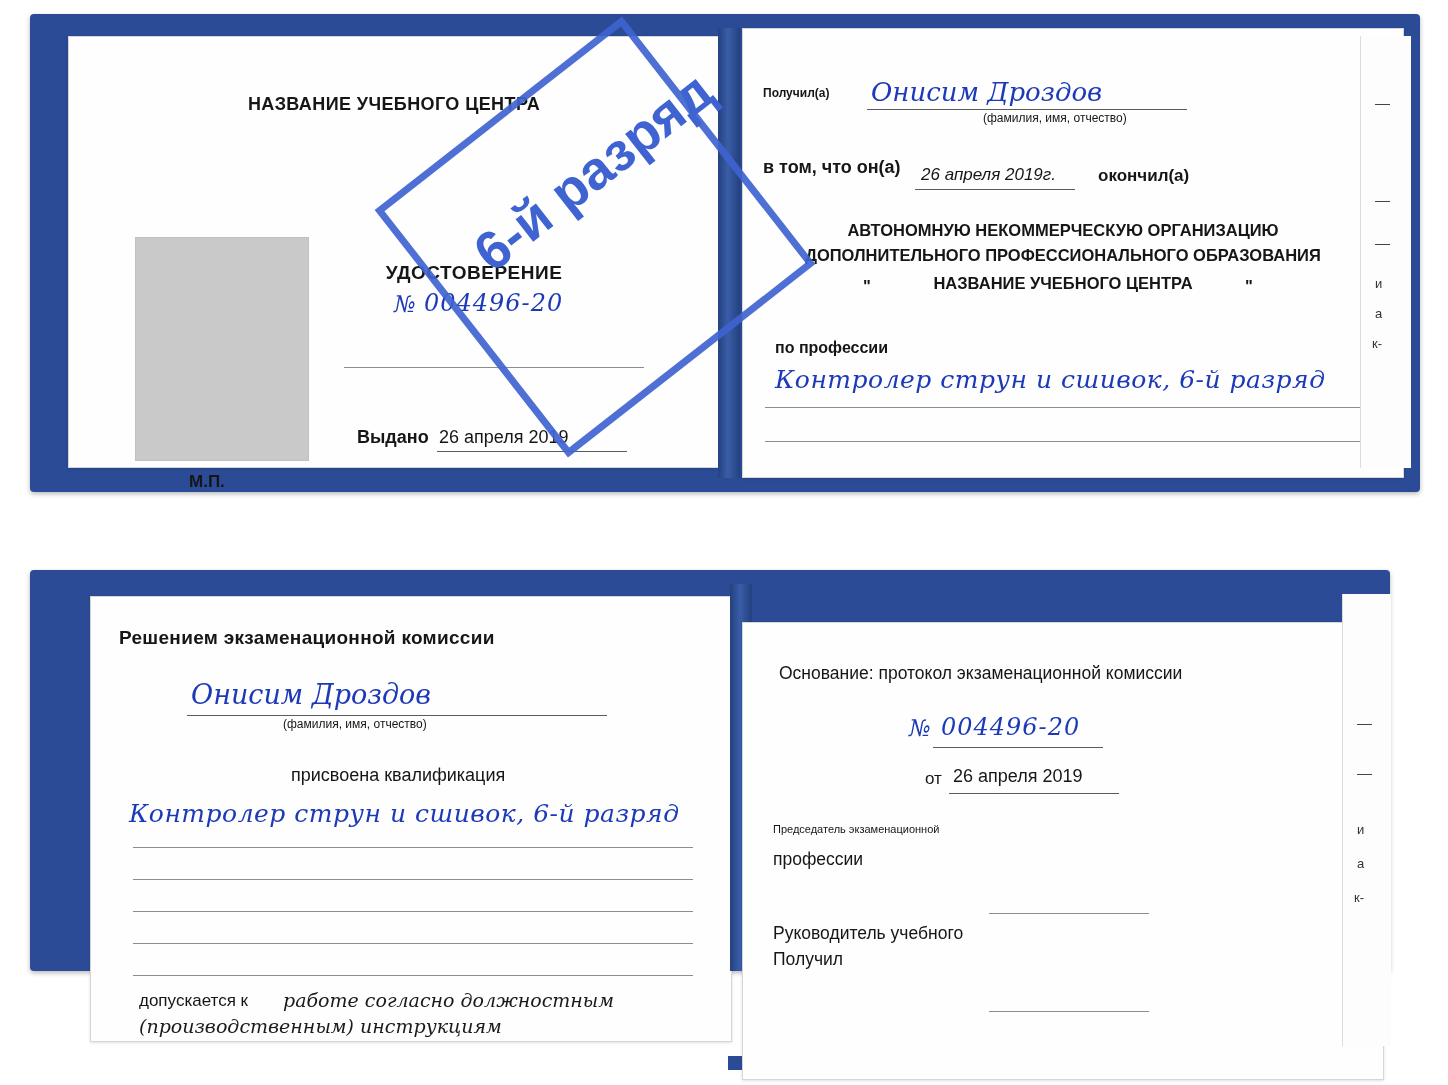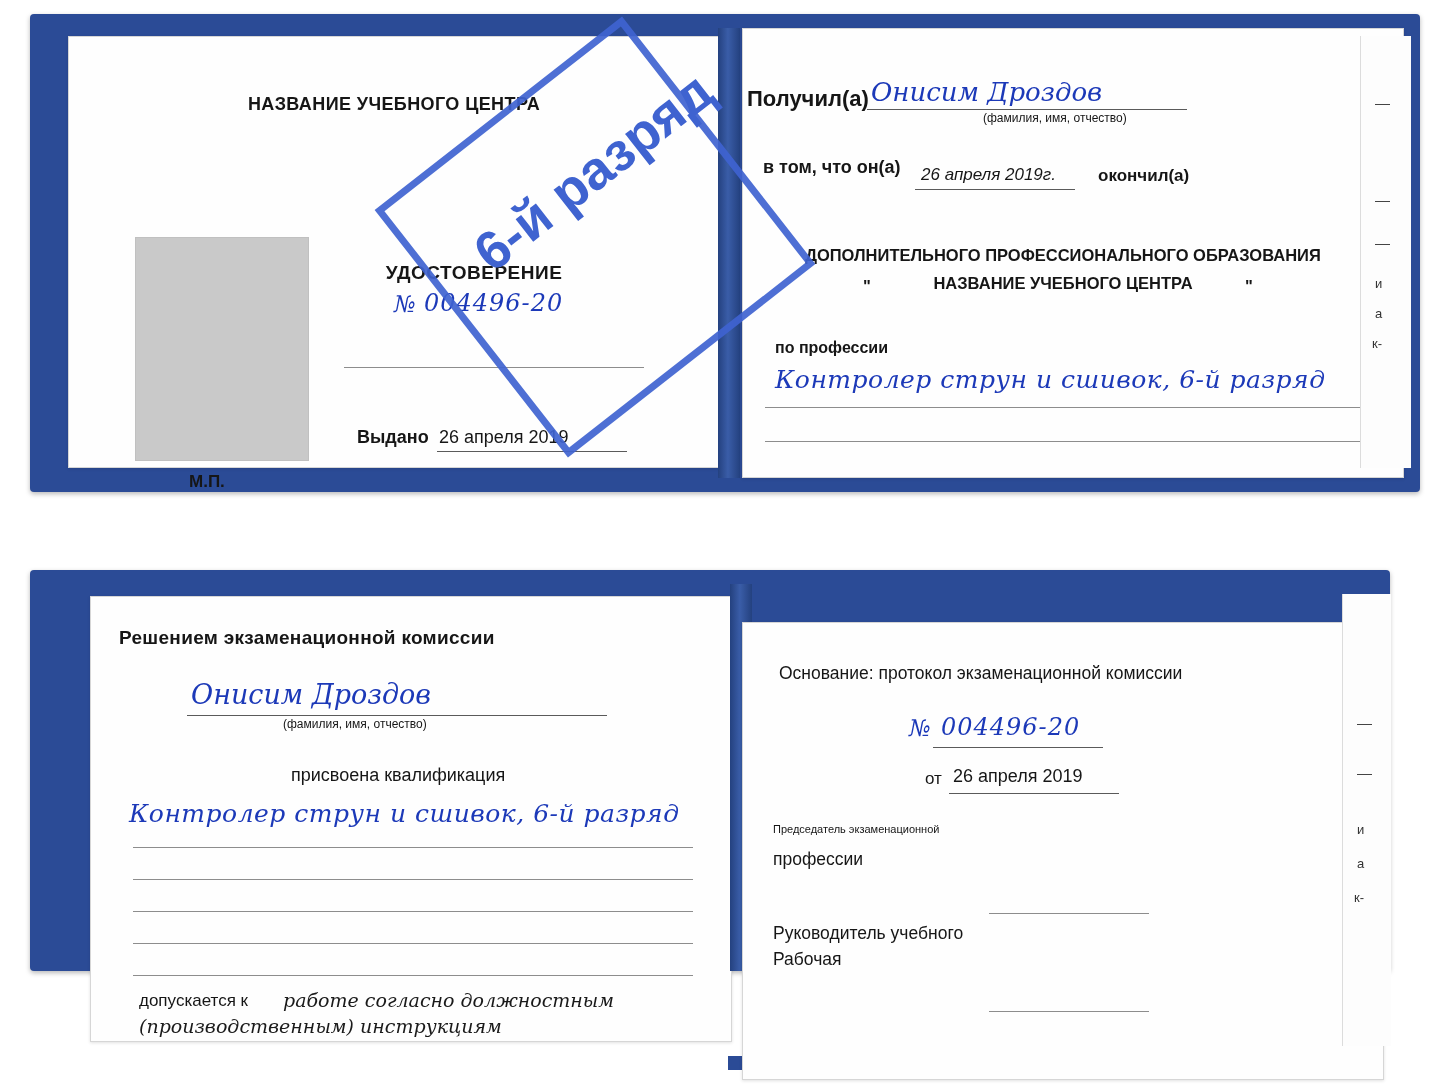--- a/index.html
+++ b/index.html
@@ -180,30 +180,31 @@
       <div class="rule dark" style="left:368px; top:414px; width:190px;"></div>
 
       <div class="txt b" style="left:120px; top:435px; font-size:17px;">М.П.</div>
     </div>
 
     <div class="spine"></div>
     <div class="hinge-notch" style="left:686px; top:0px;"></div>
     <div class="hinge-notch" style="left:686px; top:464px;"></div>
 
     <div class="page-white right">
-      <div class="txt b" style="left:4px; top:57px; font-size:22px;">Получил(а)</div>
+      <div class="txt b" style="left:20px; top:57px; font-size:12px;">Получил(а)</div>
       <div class="hand" style="left:128px; top:48px; font-size:26px;">Онисим Дроздов</div>
       <div class="rule dark" style="left:124px; top:80px; width:320px;"></div>
       <div class="txt" style="left:240px; top:82px; font-size:12px;">(фамилия, имя, отчество)</div>
 
       <div class="txt b" style="left:20px; top:128px; font-size:18px;">в том, что он(а)</div>
       <div class="txt" style="left:178px; top:136px; font-size:17px; font-style:italic;">26 апреля 2019г.</div>
       <div class="rule dark" style="left:172px; top:160px; width:160px;"></div>
       <div class="txt b" style="left:355px; top:137px; font-size:17px;">окончил(а)</div>
 
+      <div class="txt b center" style="left:10px; top:192px; width:620px; font-size:16.5px;">АВТОНОМНУЮ НЕКОММЕРЧЕСКУЮ ОРГАНИЗАЦИЮ</div>
       <div class="txt b center" style="left:10px; top:217px; width:620px; font-size:16.5px;">ДОПОЛНИТЕЛЬНОГО ПРОФЕССИОНАЛЬНОГО ОБРАЗОВАНИЯ</div>
       <div class="txt b" style="left:120px; top:248px; font-size:16.5px;">"</div>
       <div class="txt b center" style="left:10px; top:245px; width:620px; font-size:16.5px;">НАЗВАНИЕ УЧЕБНОГО ЦЕНТРА</div>
       <div class="txt b" style="left:502px; top:248px; font-size:16.5px;">"</div>
 
       <div class="txt b" style="left:32px; top:310px; font-size:16px;">по профессии</div>
 
       <div class="hand" style="left:32px; top:336px; font-size:25px; letter-spacing:0.5px;">Контролер струн и сшивок, 6-й разряд</div>
 
       <div class="rule" style="left:22px; top:378px; width:610px;"></div>
@@ -263,21 +264,21 @@
 
       <div class="txt" style="left:182px; top:146px; font-size:17px;">от</div>
       <div class="txt" style="left:210px; top:143px; font-size:18px;">26 апреля 2019</div>
       <div class="rule dark" style="left:206px; top:170px; width:170px;"></div>
 
       <div class="txt" style="left:30px; top:200px; font-size:11px;">Председатель экзаменационной</div>
       <div class="txt" style="left:30px; top:226px; font-size:17.5px;">профессии</div>
       <div class="rule" style="left:246px; top:290px; width:160px;"></div>
 
       <div class="txt" style="left:30px; top:300px; font-size:17.5px;">Руководитель учебного</div>
-      <div class="txt" style="left:30px; top:326px; font-size:17.5px;">Рабочая</div>
+      <div class="txt" style="left:30px; top:326px; font-size:17.5px;">Получил</div>
       <div class="rule" style="left:246px; top:388px; width:160px;"></div>
     </div>
 
     <div class="edge-sliver" style="left:1312px; top:24px; width:48px; height:452px;">
       <div class="edge-dash" style="left:14px; top:120px;">—</div>
       <div class="edge-dash" style="left:14px; top:170px;">—</div>
       <div class="edge-txt" style="left:14px; top:228px;">и</div>
       <div class="edge-txt" style="left:14px; top:262px;">а</div>
       <div class="edge-txt" style="left:11px; top:296px;">к-</div>
     </div>

